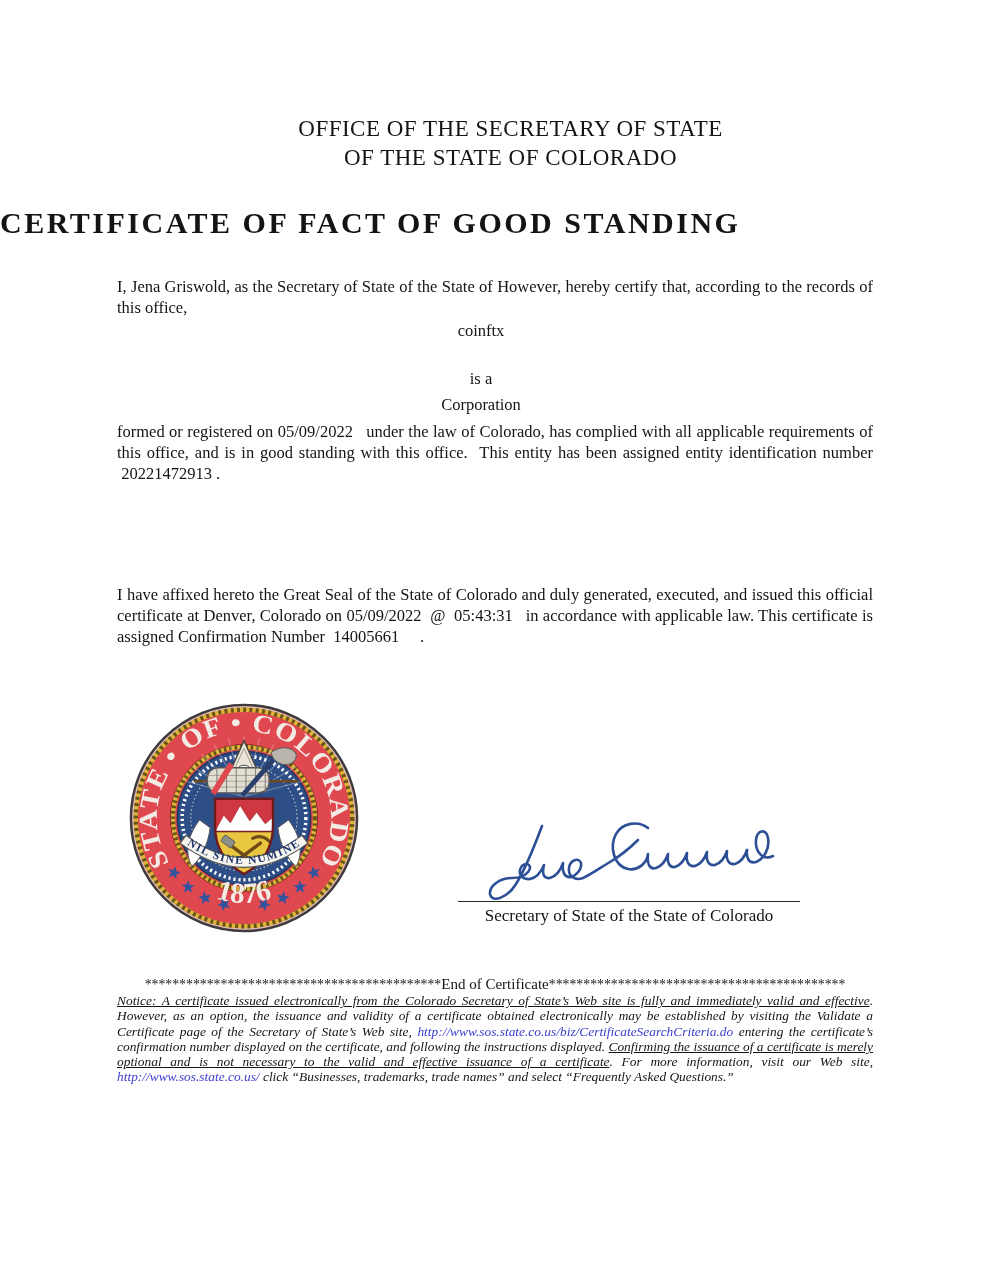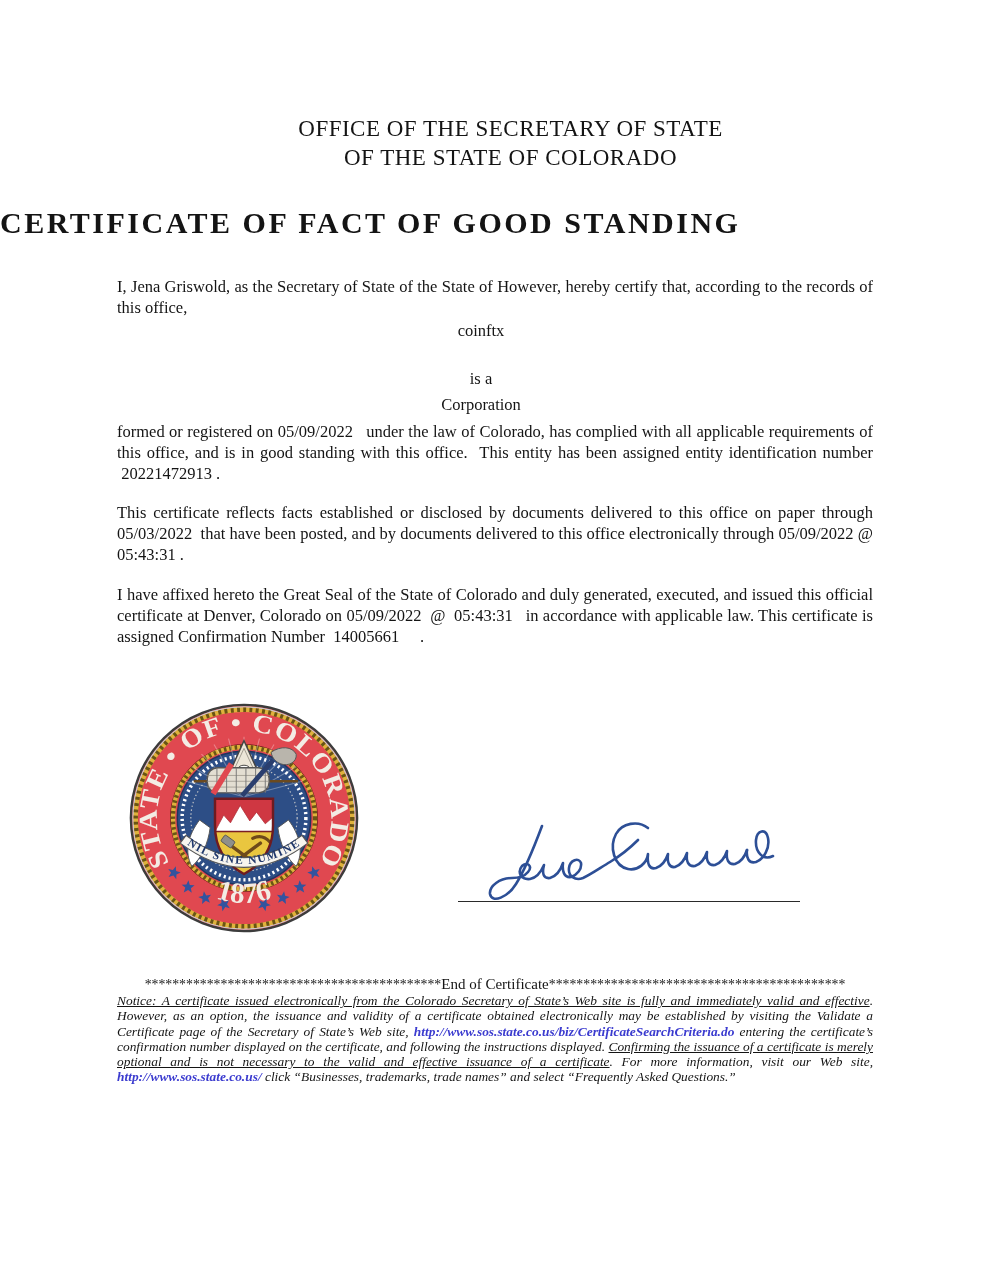--- a/index.html
+++ b/index.html
@@ -19,21 +19,21 @@
   .sig-ink path{fill:none;stroke:var(--signature-ink,#2d4f96);stroke-width:2.6;
     stroke-linecap:round;stroke-linejoin:round;}
   .sig-line{position:absolute;left:458px;top:901px;width:342px;border-top:1.6px solid #2a2a2a;}
   .sig-caption{position:absolute;left:458px;top:906px;width:342px;text-align:center;font-size:17px;}
   .stars-row{position:absolute;left:110px;top:976px;width:770px;text-align:center;
     font-size:13.8px;white-space:nowrap;overflow:hidden;}
   .stars-row .label{font-size:15px;}
   .notice{position:absolute;left:117px;width:756px;top:993px;
     font-style:italic;font-size:13.4px;line-height:15.3px;text-align:justify;}
   .seg-underline{text-decoration:underline;}
-  .seg-link{color:var(--link-blue,#3b3bcf);text-decoration:none;font-style:italic;cursor:pointer;font-weight:bold;}
+  .seg-link{color:var(--link-blue,#3b3bcf);text-decoration:none;font-style:italic;cursor:pointer;}
   .seal-text{font-family:"Liberation Serif",serif;font-weight:bold;fill:var(--seal-cream,#f3ece4);}
   .f-red{fill:var(--seal-red,#e04850);}
   .f-blue{fill:var(--seal-blue,#2d4e86);}
   .f-star{fill:var(--seal-star-blue,#33539e);}
   .motto-text{font-family:"Liberation Serif",serif;font-weight:bold;fill:#20386b;}
 </style>
 </head>
 <body>
 
 <div class="page">
@@ -45,21 +45,20 @@
 
   <div class="doc-title">CERTIFICATE OF FACT OF GOOD STANDING</div>
 
   <div class="para" style="top:276px;">I, Jena Griswold, as the Secretary of State of the State of However, hereby certify that, according to the records of this office,</div>
 
   <div class="center-line" style="top:321px;">coinftx</div>
   <div class="center-line" style="top:395px;">Corporation</div>
   <div class="center-line" style="top:369px;">is a</div>
 
   <div class="para" style="top:421px;">formed or registered on 05/09/2022 &nbsp; under the law of Colorado, has complied with all applicable requirements of this office, and is in good standing with this office. &nbsp;This entity has been assigned entity identification number &nbsp;20221472913 .</div>
-  <div class="para" style="top:502px;">This certificate reflects facts established or disclosed by documents delivered to this office on paper through 05/03/2022 &nbsp;that have been posted, and by documents delivered to this office electronically through 05/09/2022 @ 05:43:31 .</div>
   <div class="para" style="top:584px;">I have affixed hereto the Great Seal of the State of Colorado and duly generated, executed, and issued this official certificate at Denver, Colorado on 05/09/2022 &nbsp;@ &nbsp;05:43:31 &nbsp; in accordance with applicable law. This certificate is assigned Confirmation Number &nbsp;14005661&nbsp;&nbsp;&nbsp;&nbsp; .</div>
 
   <svg class="seal-svg" viewBox="0 0 240 240">
     <defs>
       <path id="arcTop" d="M 46.3 171.7 A 90 90 0 1 1 193.7 171.7" fill="none"></path>
       <path id="arcBottom" d="M 80.1 198.4 A 88 88 0 0 0 159.9 198.4" fill="none"></path>
       <path id="mottoArc" d="M 60 147 Q 120 188 180 147" fill="none"></path>
       <path id="starShape" d="M0 -7 L1.9 -2.2 L6.7 -2.2 L3 1 L4.1 5.7 L0 2.9 L-4.1 5.7 L-3 1 L-6.7 -2.2 L-1.9 -2.2 Z"></path>
       <clipPath id="shieldClip">
         <path d="M 90 100 H 150 V 128 C 150 152 138 168 120 178 C 102 168 90 152 90 128 Z"></path>
@@ -167,18 +166,19 @@
       <use href="#starShape" class="f-star" transform="translate(99.3 209.6) rotate(193)"></use>
     </g>
   </svg>
 
   <svg class="sig-ink" viewBox="0 0 300 86">
     <path d="M 64 6 C 58 22 48 48 38 64 C 30 77 14 84 12 74 C 11 66 22 58 34 58 C 40 58 46 57 50 52 C 55 46 49 41 44 46 C 39 52 43 60 52 59 C 58 58 63 52 66 45 C 64 53 65 59 72 58 C 79 56 83 49 85 43 C 84 51 86 58 93 57 C 99 55 104 49 103 43 C 101 37 92 40 91 48 C 90 56 97 61 105 58 C 112 55 122 48 132 42 C 142 36 152 28 160 20"></path>
     <path d="M 170 8 C 160 0 144 3 138 14 C 131 27 136 46 150 49 C 160 51 169 43 170 34 C 169 43 171 50 178 48 C 184 46 188 40 190 34 C 189 42 191 48 197 47 C 203 45 207 39 209 33 C 208 41 210 47 217 46 C 223 44 227 38 229 32 C 228 40 230 46 237 45 C 243 43 247 37 249 31 C 248 39 250 45 257 44 C 263 42 267 36 269 30"></path>
     <path d="M 269 30 C 268 38 271 44 278 42 C 286 39 292 28 290 18 C 288 8 279 10 278 20 C 277 32 285 41 295 36"></path>
   </svg>
   <div class="sig-line"></div>
+  <div class="sig-caption">Secretary of State of the State of Colorado</div>
 
   <div class="stars-row"><span>*******************************************</span><span class="label">End of Certificate</span><span>*******************************************</span></div>
 
   <div class="notice"><span class="seg-underline">Notice: A certificate issued electronically from the Colorado Secretary of State’s Web site is fully and immediately valid and effective</span><span class="seg-plain">. However, as an option, the issuance and validity of a certificate obtained electronically may be established by visiting the Validate a Certificate page of the Secretary of State’s Web site, </span><a class="seg-link" href="#">http://www.sos.state.co.us/biz/CertificateSearchCriteria.do</a><span class="seg-plain"> entering the certificate’s confirmation number displayed on the certificate, and following the instructions displayed. </span><span class="seg-underline">Confirming the issuance of a certificate is merely optional and is not necessary to the valid and effective issuance of a certificate</span><span class="seg-plain">. For more information, visit our Web site, </span><a class="seg-link" href="#">http://www.sos.state.co.us/</a><span class="seg-plain"> click “Businesses, trademarks, trade names” and select “Frequently Asked Questions.”</span></div>
 
 </div>
 
 </body></html>

